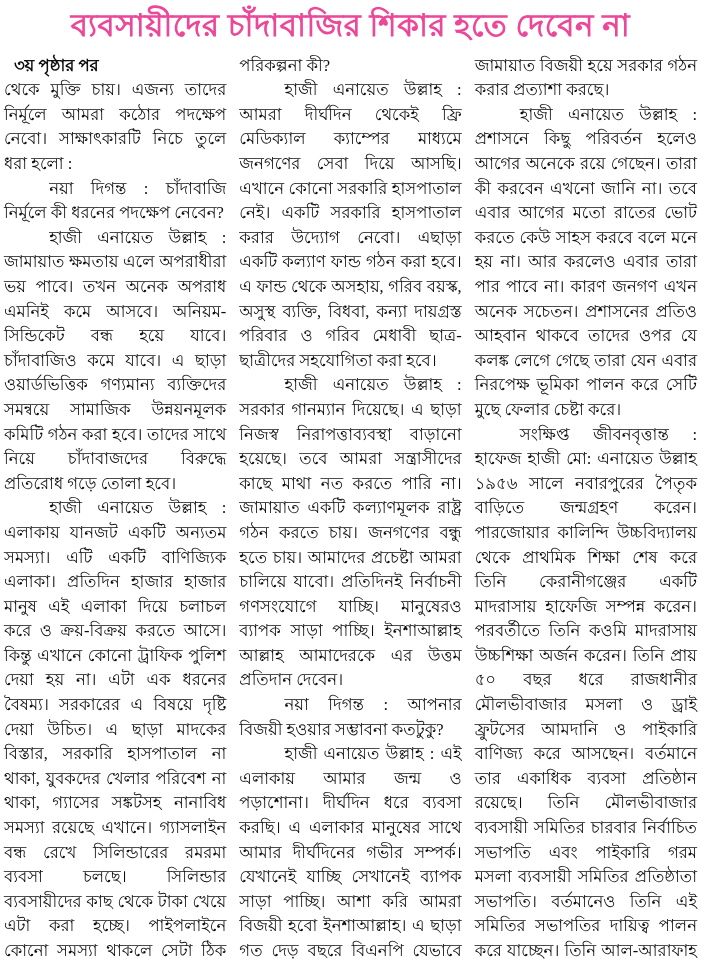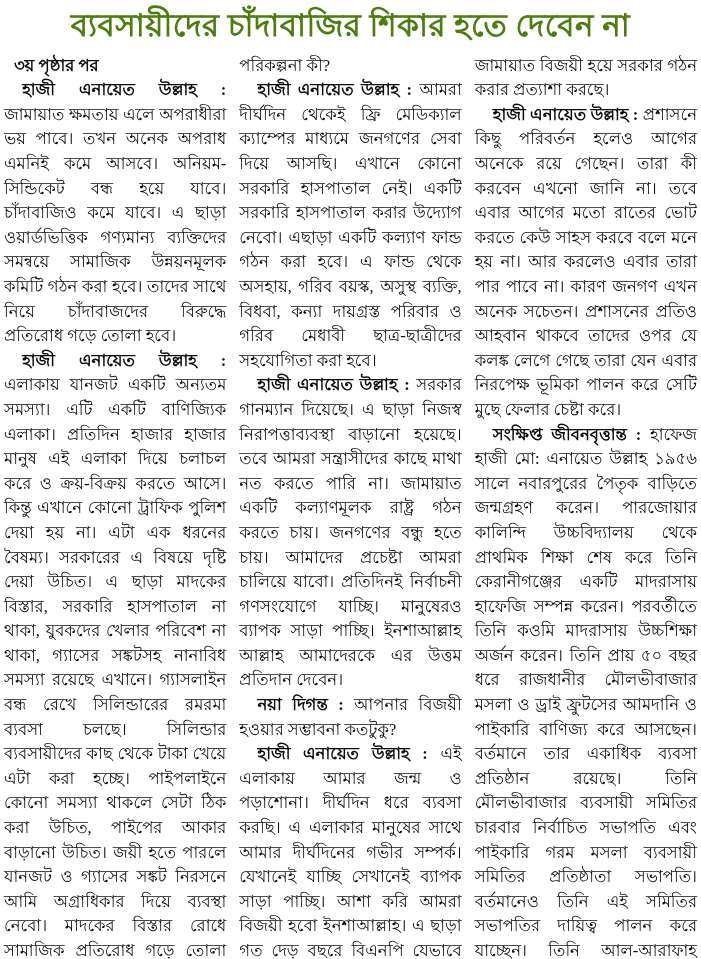--- a/index.html
+++ b/index.html
@@ -16,21 +16,21 @@
     padding: 6px 4px 0 4px;
     font-family: "Liberation Serif", "DejaVu Serif", serif;
     overflow: hidden;
   }
   .headline {
     margin: 2px 0 10px 0;
     text-align: center;
     font-size: 31px;
     line-height: 1.15;
     font-weight: bold;
-    color: #4d7c0f;
+    color: #ec4899;
     letter-spacing: 0.5px;
   }
   .columns {
     display: flex;
     gap: 13px;
     font-size: 16.5px;
     line-height: 24.6px;
     text-align: justify;
     text-justify: inter-word;
   }
@@ -42,34 +42,37 @@
     margin: 0;
   }
   .col p.indent {
     text-indent: 1.1em;
   }
   .note {
     font-weight: bold;
     text-indent: 0.6em;
   }
   .lead {
-    font-weight: bold;
+    font-weight: normal;
+    margin-left: 27px;
   }
 </style>
 </head>
 <body>
 
 <div class="page">
 
   <h1 class="headline">ব্যবসায়ীদের চাঁদাবাজির শিকার হতে দেবেন না</h1>
 
   <div class="columns">
 
     <div class="col">
       <p class="note">৩য় পৃষ্ঠার পর</p>
+      <p><span>থেকে মুক্তি চায়। এজন্য তাদের নির্মূলে আমরা কঠোর পদক্ষেপ নেবো। সাক্ষাৎকারটি নিচে তুলে ধরা হলো :</span></p>
+      <p class="indent"><span class="lead">নয়া দিগন্ত :</span> <span>চাঁদাবাজি নির্মূলে কী ধরনের পদক্ষেপ নেবেন?</span></p>
       <p class="indent"><span class="lead">হাজী এনায়েত উল্লাহ :</span> <span>জামায়াত ক্ষমতায় এলে অপরাধীরা ভয় পাবে। তখন অনেক অপরাধ এমনিই কমে আসবে। অনিয়ম-সিন্ডিকেট বন্ধ হয়ে যাবে। চাঁদাবাজিও কমে যাবে। এ ছাড়া ওয়ার্ডভিত্তিক গণ্যমান্য ব্যক্তিদের সমন্বয়ে সামাজিক উন্নয়নমূলক কমিটি গঠন করা হবে। তাদের সাথে নিয়ে চাঁদাবাজদের বিরুদ্ধে প্রতিরোধ গড়ে তোলা হবে।</span></p>
       <p class="indent"><span class="lead">হাজী এনায়েত উল্লাহ :</span> <span>এলাকায় যানজট একটি অন্যতম সমস্যা। এটি একটি বাণিজ্যিক এলাকা। প্রতিদিন হাজার হাজার মানুষ এই এলাকা দিয়ে চলাচল করে ও ক্রয়-বিক্রয় করতে আসে। কিন্তু এখানে কোনো ট্রাফিক পুলিশ দেয়া হয় না। এটা এক ধরনের বৈষম্য। সরকারের এ বিষয়ে দৃষ্টি দেয়া উচিত। এ ছাড়া মাদকের বিস্তার, সরকারি হাসপাতাল না থাকা, যুবকদের খেলার পরিবেশ না থাকা, গ্যাসের সঙ্কটসহ নানাবিধ সমস্যা রয়েছে এখানে। গ্যাসলাইন বন্ধ রেখে সিলিন্ডারের রমরমা ব্যবসা চলছে। সিলিন্ডার ব্যবসায়ীদের কাছ থেকে টাকা খেয়ে এটা করা হচ্ছে। পাইপলাইনে কোনো সমস্যা থাকলে সেটা ঠিক করা উচিত, পাইপের আকার বাড়ানো উচিত। জয়ী হতে পারলে যানজট ও গ্যাসের সঙ্কট নিরসনে আমি অগ্রাধিকার দিয়ে ব্যবস্থা নেবো। মাদকের বিস্তার রোধে সামাজিক প্রতিরোধ গড়ে তোলা হবে।</span></p>
 
     </div>
 
     <div class="col">
       <p><span>পরিকল্পনা কী?</span></p>
       <p class="indent"><span class="lead">হাজী এনায়েত উল্লাহ :</span> <span>আমরা দীর্ঘদিন থেকেই ফ্রি মেডিক্যাল ক্যাম্পের মাধ্যমে জনগণের সেবা দিয়ে আসছি। এখানে কোনো সরকারি হাসপাতাল নেই। একটি সরকারি হাসপাতাল করার উদ্যোগ নেবো। এছাড়া একটি কল্যাণ ফান্ড গঠন করা হবে। এ ফান্ড থেকে অসহায়, গরিব বয়স্ক, অসুস্থ ব্যক্তি, বিধবা, কন্যা দায়গ্রস্ত পরিবার ও গরিব মেধাবী ছাত্র-ছাত্রীদের সহযোগিতা করা হবে।</span></p>
       <p class="indent"><span class="lead">হাজী এনায়েত উল্লাহ :</span> <span>সরকার গানম্যান দিয়েছে। এ ছাড়া নিজস্ব নিরাপত্তাব্যবস্থা বাড়ানো হয়েছে। তবে আমরা সন্ত্রাসীদের কাছে মাথা নত করতে পারি না। জামায়াত একটি কল্যাণমূলক রাষ্ট্র গঠন করতে চায়। জনগণের বন্ধু হতে চায়। আমাদের প্রচেষ্টা আমরা চালিয়ে যাবো। প্রতিদিনই নির্বাচনী গণসংযোগে যাচ্ছি। মানুষেরও ব্যাপক সাড়া পাচ্ছি। ইনশাআল্লাহ আল্লাহ আমাদেরকে এর উত্তম প্রতিদান দেবেন।</span></p>
       <p class="indent"><span class="lead">নয়া দিগন্ত :</span> <span>আপনার বিজয়ী হওয়ার সম্ভাবনা কতটুকু?</span></p>

